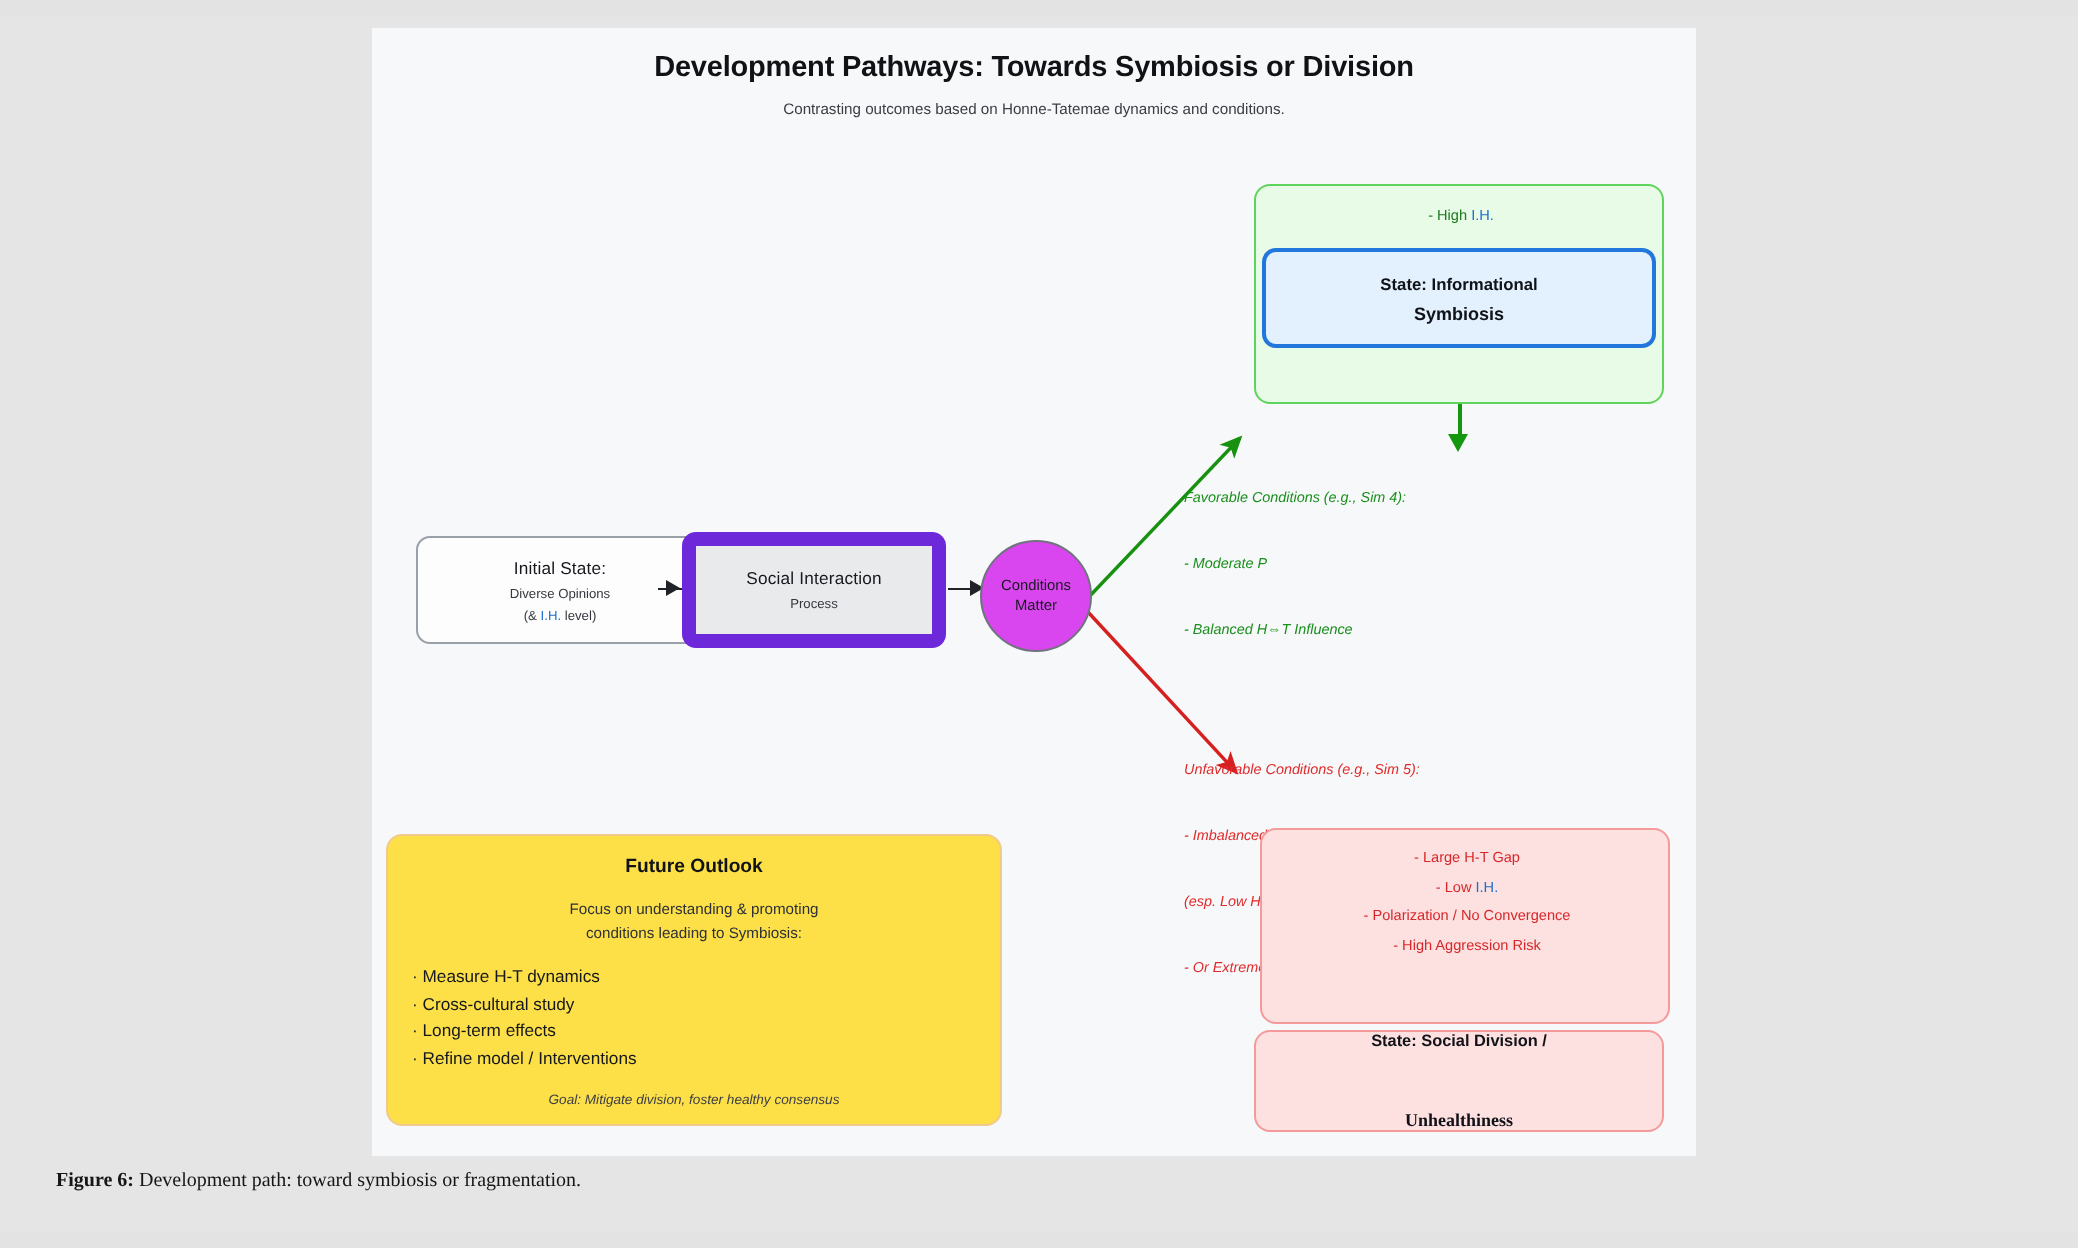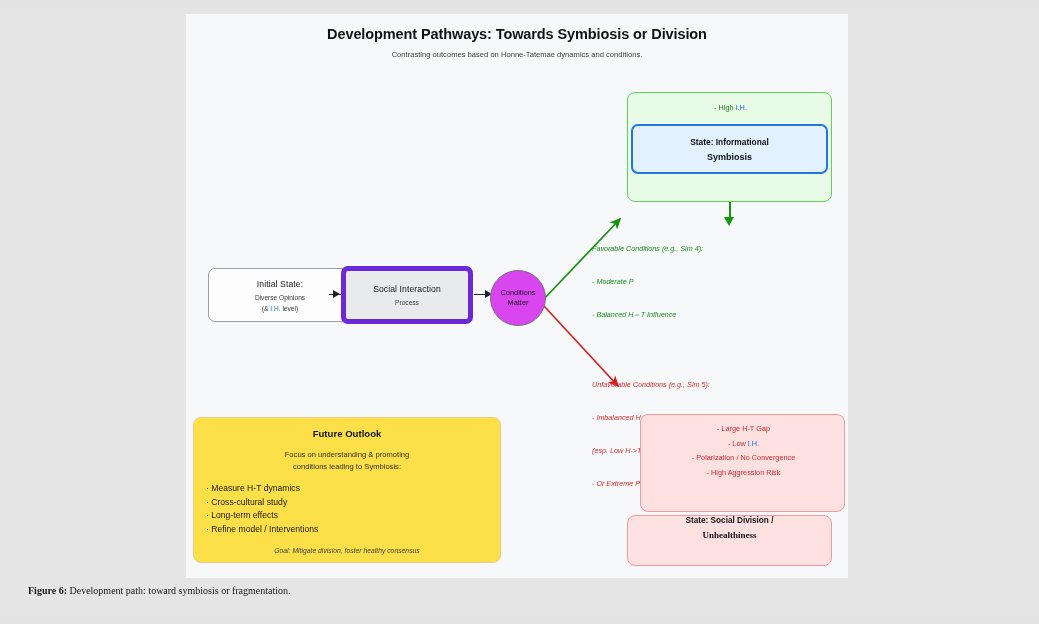--- a/index.html
+++ b/index.html
@@ -87,21 +87,21 @@
   #initial-state {
     left: 22px; top: 254px;
     width: 144px; height: 54px;
     background: #fdfdfd;
     border: 1px solid #9aa0a8;
   }
   #social-interaction {
     left: 155px; top: 252px;
     width: 132px; height: 58px;
     background: #e9eaec;
-    border: 5px solid #6d28d9;
+    border: 7px solid #6d28d9;
   }
   #conditions-matter {
     left: 304px; top: 256px;
     width: 56px; height: 56px;
     border-radius: 50%;
     background: #d946ef;
     border: 1px solid #6f747c;
   }
   #conditions-matter .cm-line {
     font-size: 7.4px;
@@ -173,21 +173,21 @@
     left: 538px; top: 203px;
     width: 0; height: 0;
     border-left: 5.5px solid transparent;
     border-right: 5.5px solid transparent;
     border-top: 9px solid #15960f;
   }
 
   
   #division-container {
     position: absolute;
-    left: 454px; top: 400px;
+    left: 444px; top: 400px;
     width: 205px; height: 98px;
     box-sizing: border-box;
     background: #fde0e0;
     border: 1.4px solid #f49a9a;
     border-radius: 8px;
   }
   .red-bullets {
     position: absolute;
     left: 0; top: 7px;
     width: 205px;
@@ -201,21 +201,21 @@
     position: absolute;
     left: 441px; top: 501px;
     width: 205px; height: 51px;
     box-sizing: border-box;
     background: #fde0e0;
     border: 1.4px solid #f49a9a;
     border-radius: 8px;
     display: flex;
     flex-direction: column;
     align-items: center;
-    justify-content: flex-start;
+    justify-content: space-between;
   }
   #division-state .s1 {
     font-size: 8.2px; font-weight: bold; color: #101217;
   }
   #division-state .s2 {
     font-size: 9px; font-weight: bold; color: #101217; margin-top: 5px; font-family: Liberation Serif, serif;
   }
 
   
   #future-outlook {

